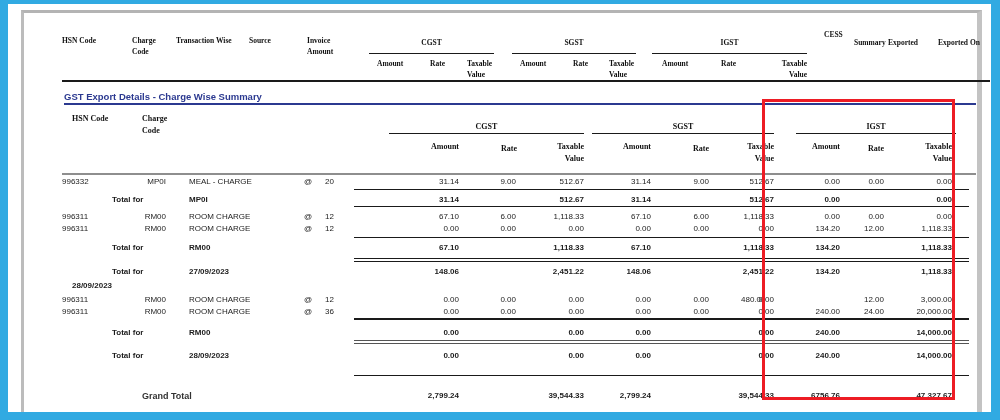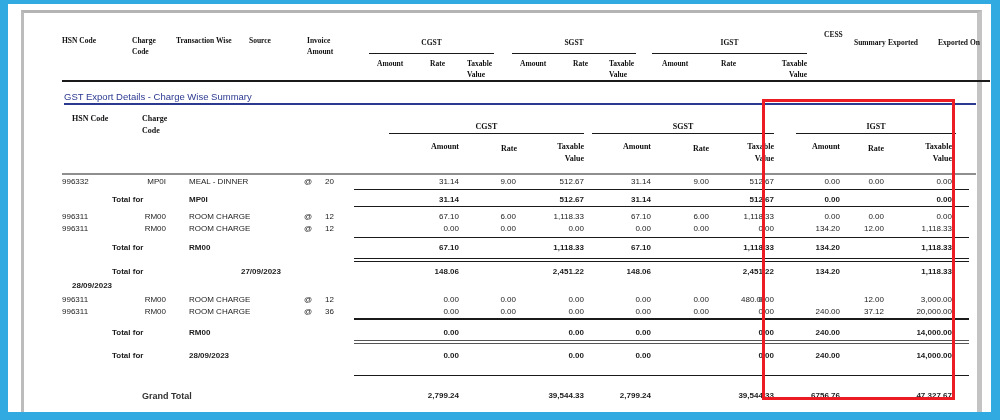--- a/index.html
+++ b/index.html
@@ -13,21 +13,21 @@
   .lbl{position:absolute;font-weight:bold;color:#111;font-size:7.5px;line-height:1.5;white-space:normal;font-family:Liberation Serif, serif;}
   .nw{white-space:nowrap;}
   .ctr{text-align:center;}
   .rt{text-align:right;}
   .brk{word-break:break-all;}
   .rule{position:absolute;height:1px;background:#1a1a1a;}
   .rule-gray{background:#8e8e8e;}
   .rule-soft{background:#555;}
   .b2{font-size:8px;}
   
-  .title{position:absolute;left:40px;top:78px;font-size:9.5px;font-weight:normal;white-space:nowrap;}
+  .title{position:absolute;left:40px;top:78px;font-size:9.5px;font-weight:bold;white-space:nowrap;}
   
   .trow{position:absolute;left:0;width:1000px;height:12px;font-size:8px;color:#1c1c1c;}
   .cell{position:absolute;top:0;white-space:nowrap;line-height:12px;}
   .bold{font-weight:bold;}
   .grandlbl{font-size:9px;color:#333;}
   
   .hibox{position:absolute;left:762px;top:99px;width:187px;height:295px;border:3px solid;z-index:40;pointer-events:none;background:transparent;}
 </style>
 </head>
 <body>
@@ -103,21 +103,21 @@
     <div class="rule" style="left:330px;top:248px;width:615px;"></div>
     <div class="rule" style="left:330px;top:305px;width:615px;height:2px;"></div>
     <div class="rule rule-soft" style="left:330px;top:327px;width:615px;"></div>
     <div class="rule rule-soft" style="left:330px;top:330px;width:615px;"></div>
     <div class="rule" style="left:330px;top:362px;width:615px;"></div>
 
     <div>
         <div class="trow" style="top: 163px;">
           <div class="cell" style="left: 38px; width: 60px;">996332</div>
           <div class="cell" style="left: 92px; width: 50px; text-align: right;">MP0I</div>
-          <div class="cell" style="left: 165px; width: 112px;">MEAL - DINNER</div>
+          <div class="cell" style="left: 165px; width: 112px;">MEAL - CHARGE</div>
           <div class="cell" style="left: 280px; width: 12px;">@</div>
           <div class="cell" style="left: 288px; width: 22px; text-align: right;">20</div>
           <div class="cell" style="left: 375px; width: 60px; text-align: right;">31.14</div>
           <div class="cell" style="left: 432px; width: 60px; text-align: right;">9.00</div>
           <div class="cell" style="left: 500px; width: 60px; text-align: right;">512.67</div>
           <div class="cell" style="left: 567px; width: 60px; text-align: right;">31.14</div>
           <div class="cell" style="left: 625px; width: 60px; text-align: right;">9.00</div>
           <div class="cell" style="left: 690px; width: 60px; text-align: right;">512.67</div>
           <div class="cell" style="left: 756px; width: 60px; text-align: right;">0.00</div>
           <div class="cell" style="left: 800px; width: 60px; text-align: right;">0.00</div>
@@ -170,21 +170,21 @@
           <div class="cell bold" style="left: 165px; width: 112px;">RM00</div>
           <div class="cell bold" style="left: 375px; width: 60px; text-align: right;">67.10</div>
           <div class="cell bold" style="left: 500px; width: 60px; text-align: right;">1,118.33</div>
           <div class="cell bold" style="left: 567px; width: 60px; text-align: right;">67.10</div>
           <div class="cell bold" style="left: 690px; width: 60px; text-align: right;">1,118.33</div>
           <div class="cell bold" style="left: 756px; width: 60px; text-align: right;">134.20</div>
           <div class="cell bold" style="left: 868px; width: 60px; text-align: right;">1,118.33</div>
         </div>
         <div class="trow" style="top: 253px;">
           <div class="cell bold" style="left: 88px; width: 55px;">Total for</div>
-          <div class="cell bold" style="left: 181px; width: 112px; text-align: center;">27/09/2023</div>
+          <div class="cell bold" style="left: 165px; width: 112px;">27/09/2023</div>
           <div class="cell bold" style="left: 375px; width: 60px; text-align: right;">148.06</div>
           <div class="cell bold" style="left: 500px; width: 60px; text-align: right;">2,451.22</div>
           <div class="cell bold" style="left: 567px; width: 60px; text-align: right;">148.06</div>
           <div class="cell bold" style="left: 690px; width: 60px; text-align: right;">2,451.22</div>
           <div class="cell bold" style="left: 756px; width: 60px; text-align: right;">134.20</div>
           <div class="cell bold" style="left: 868px; width: 60px; text-align: right;">1,118.33</div>
         </div>
         <div class="trow" style="top: 267px;">
           <div class="cell bold" style="left: 48px; width: 90px;">28/09/2023</div>
         </div>
@@ -210,21 +210,21 @@
           <div class="cell" style="left: 165px; width: 112px;">ROOM CHARGE</div>
           <div class="cell" style="left: 280px; width: 12px;">@</div>
           <div class="cell" style="left: 288px; width: 22px; text-align: right;">36</div>
           <div class="cell" style="left: 375px; width: 60px; text-align: right;">0.00</div>
           <div class="cell" style="left: 432px; width: 60px; text-align: right;">0.00</div>
           <div class="cell" style="left: 500px; width: 60px; text-align: right;">0.00</div>
           <div class="cell" style="left: 567px; width: 60px; text-align: right;">0.00</div>
           <div class="cell" style="left: 625px; width: 60px; text-align: right;">0.00</div>
           <div class="cell" style="left: 690px; width: 60px; text-align: right;">0.00</div>
           <div class="cell" style="left: 756px; width: 60px; text-align: right;">240.00</div>
-          <div class="cell" style="left: 800px; width: 60px; text-align: right;">37.12</div>
+          <div class="cell" style="left: 800px; width: 60px; text-align: right;">24.00</div>
           <div class="cell" style="left: 868px; width: 60px; text-align: right;">20,000.00</div>
         </div>
         <div class="trow" style="top: 314px;">
           <div class="cell bold" style="left: 88px; width: 55px;">Total for</div>
           <div class="cell bold" style="left: 165px; width: 112px;">RM00</div>
           <div class="cell bold" style="left: 375px; width: 60px; text-align: right;">0.00</div>
           <div class="cell bold" style="left: 500px; width: 60px; text-align: right;">0.00</div>
           <div class="cell bold" style="left: 567px; width: 60px; text-align: right;">0.00</div>
           <div class="cell bold" style="left: 690px; width: 60px; text-align: right;">0.00</div>
           <div class="cell bold" style="left: 756px; width: 60px; text-align: right;">240.00</div>

